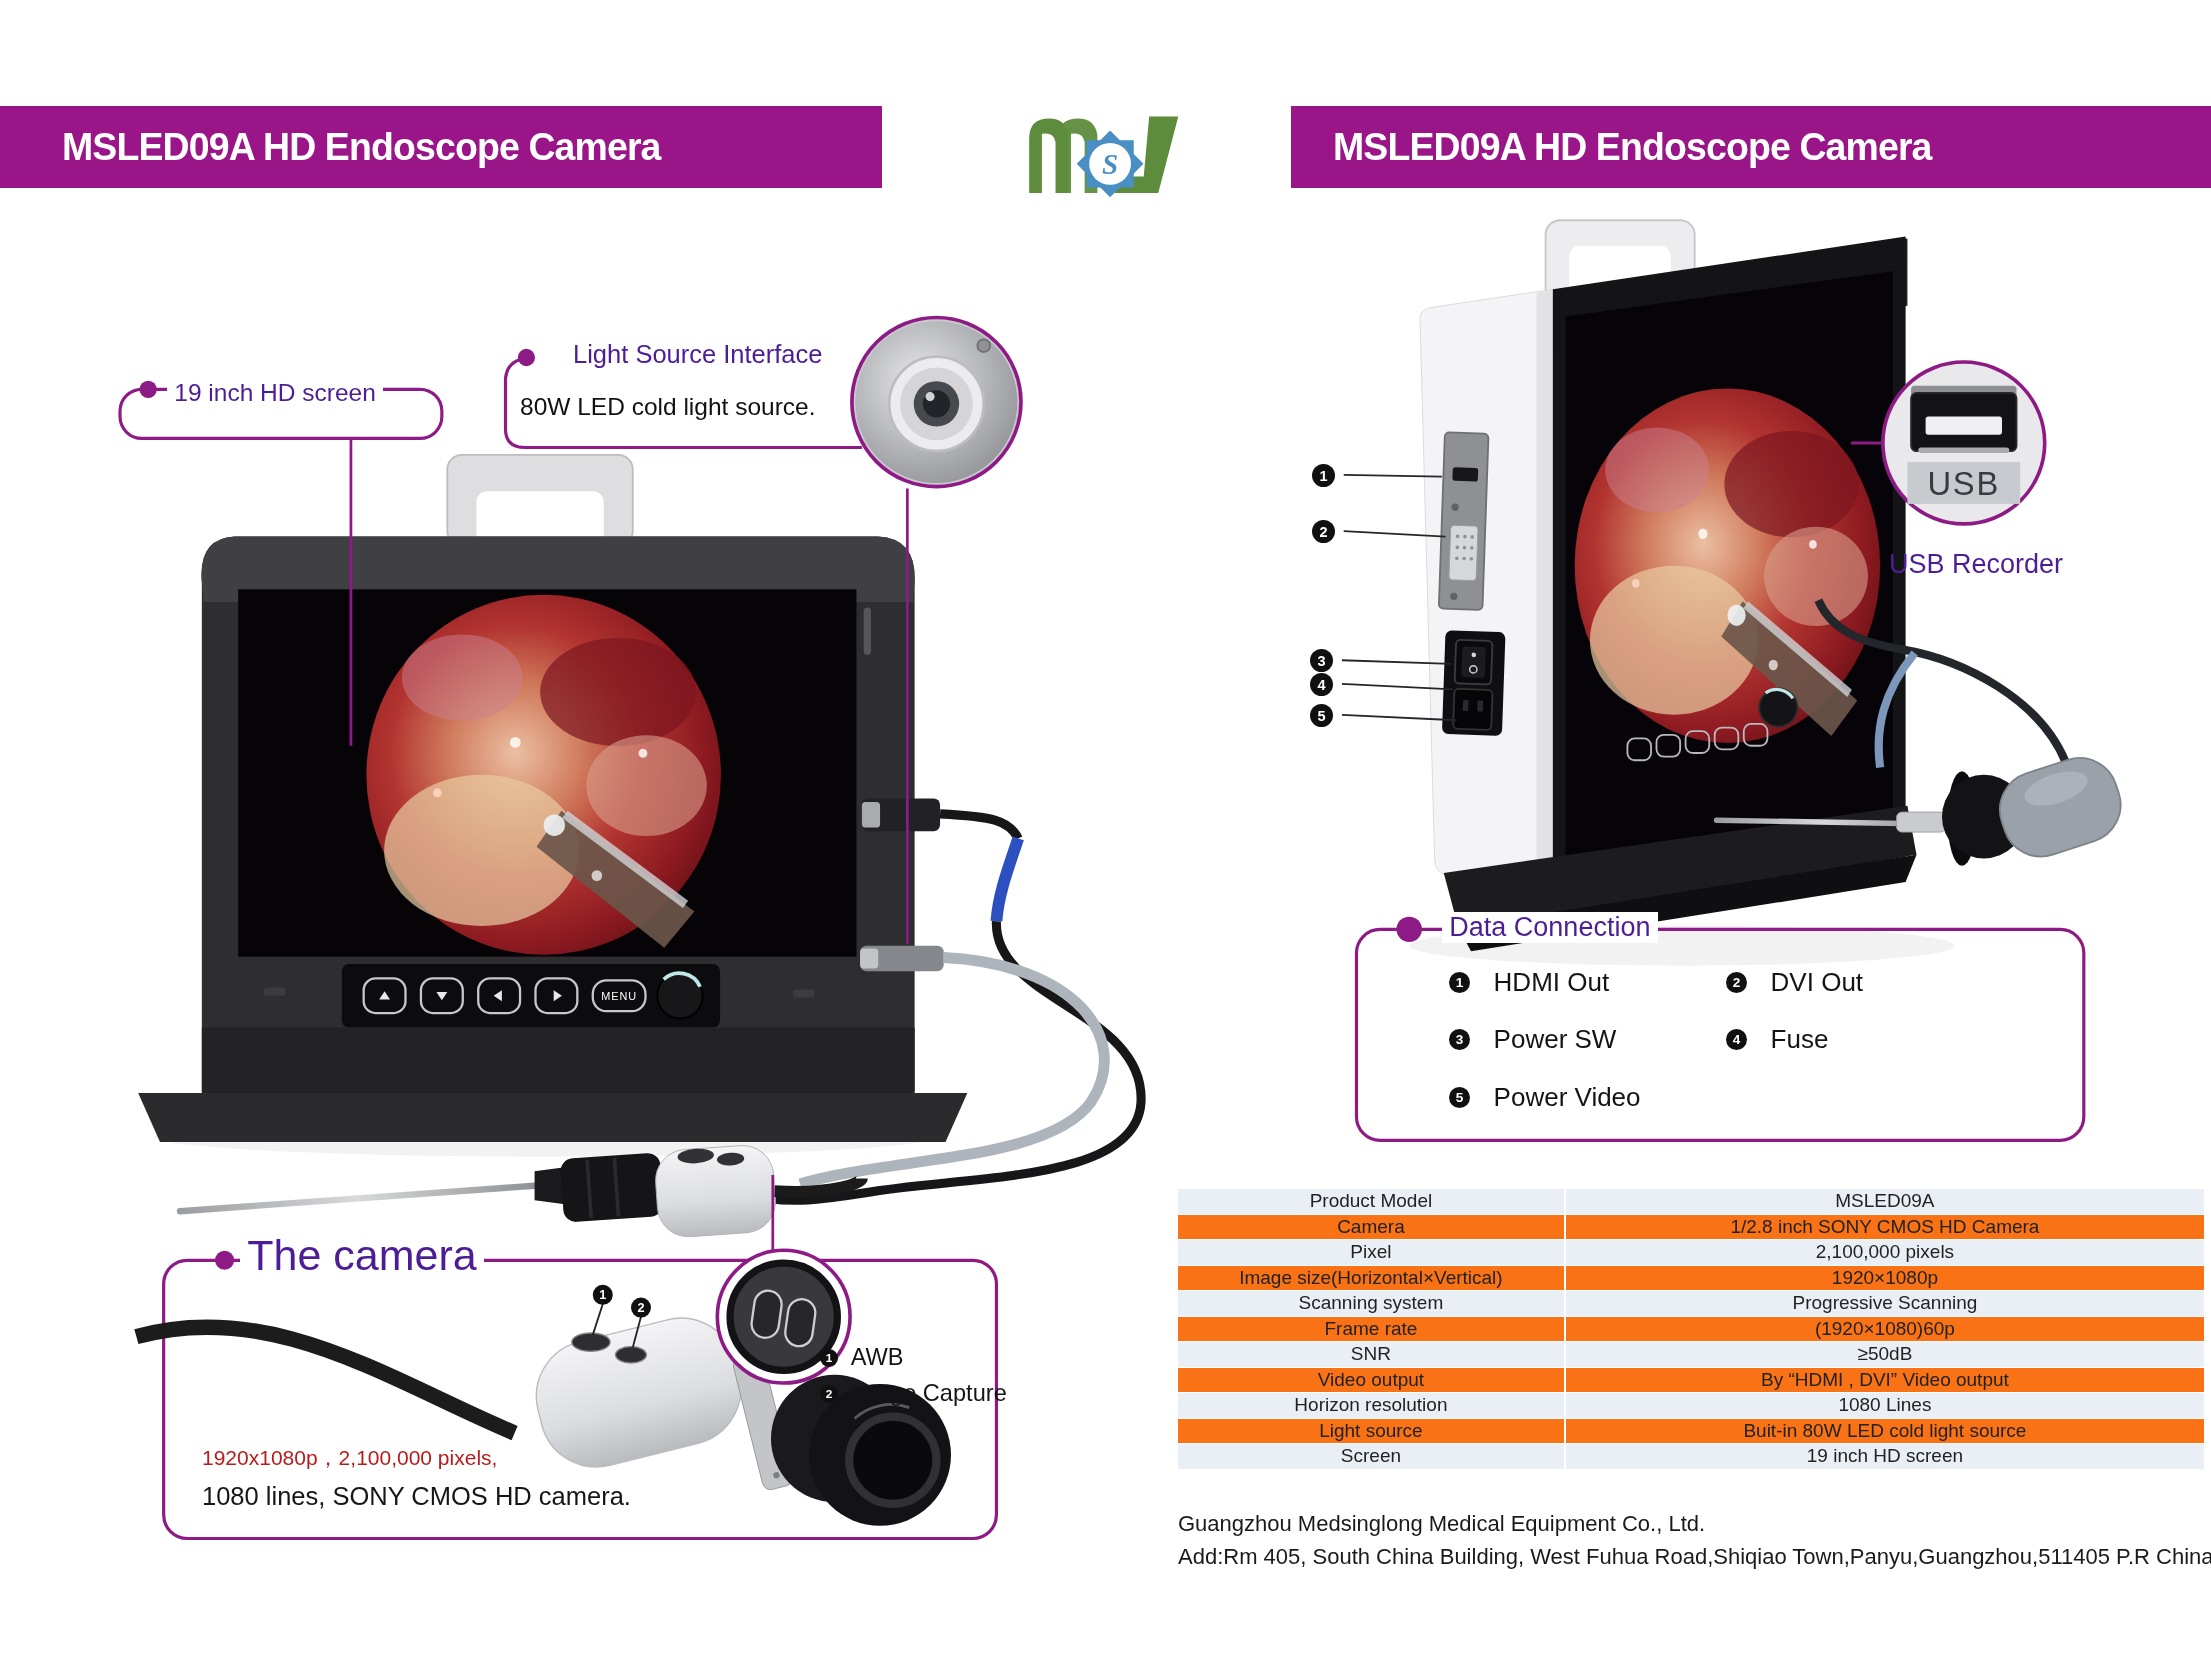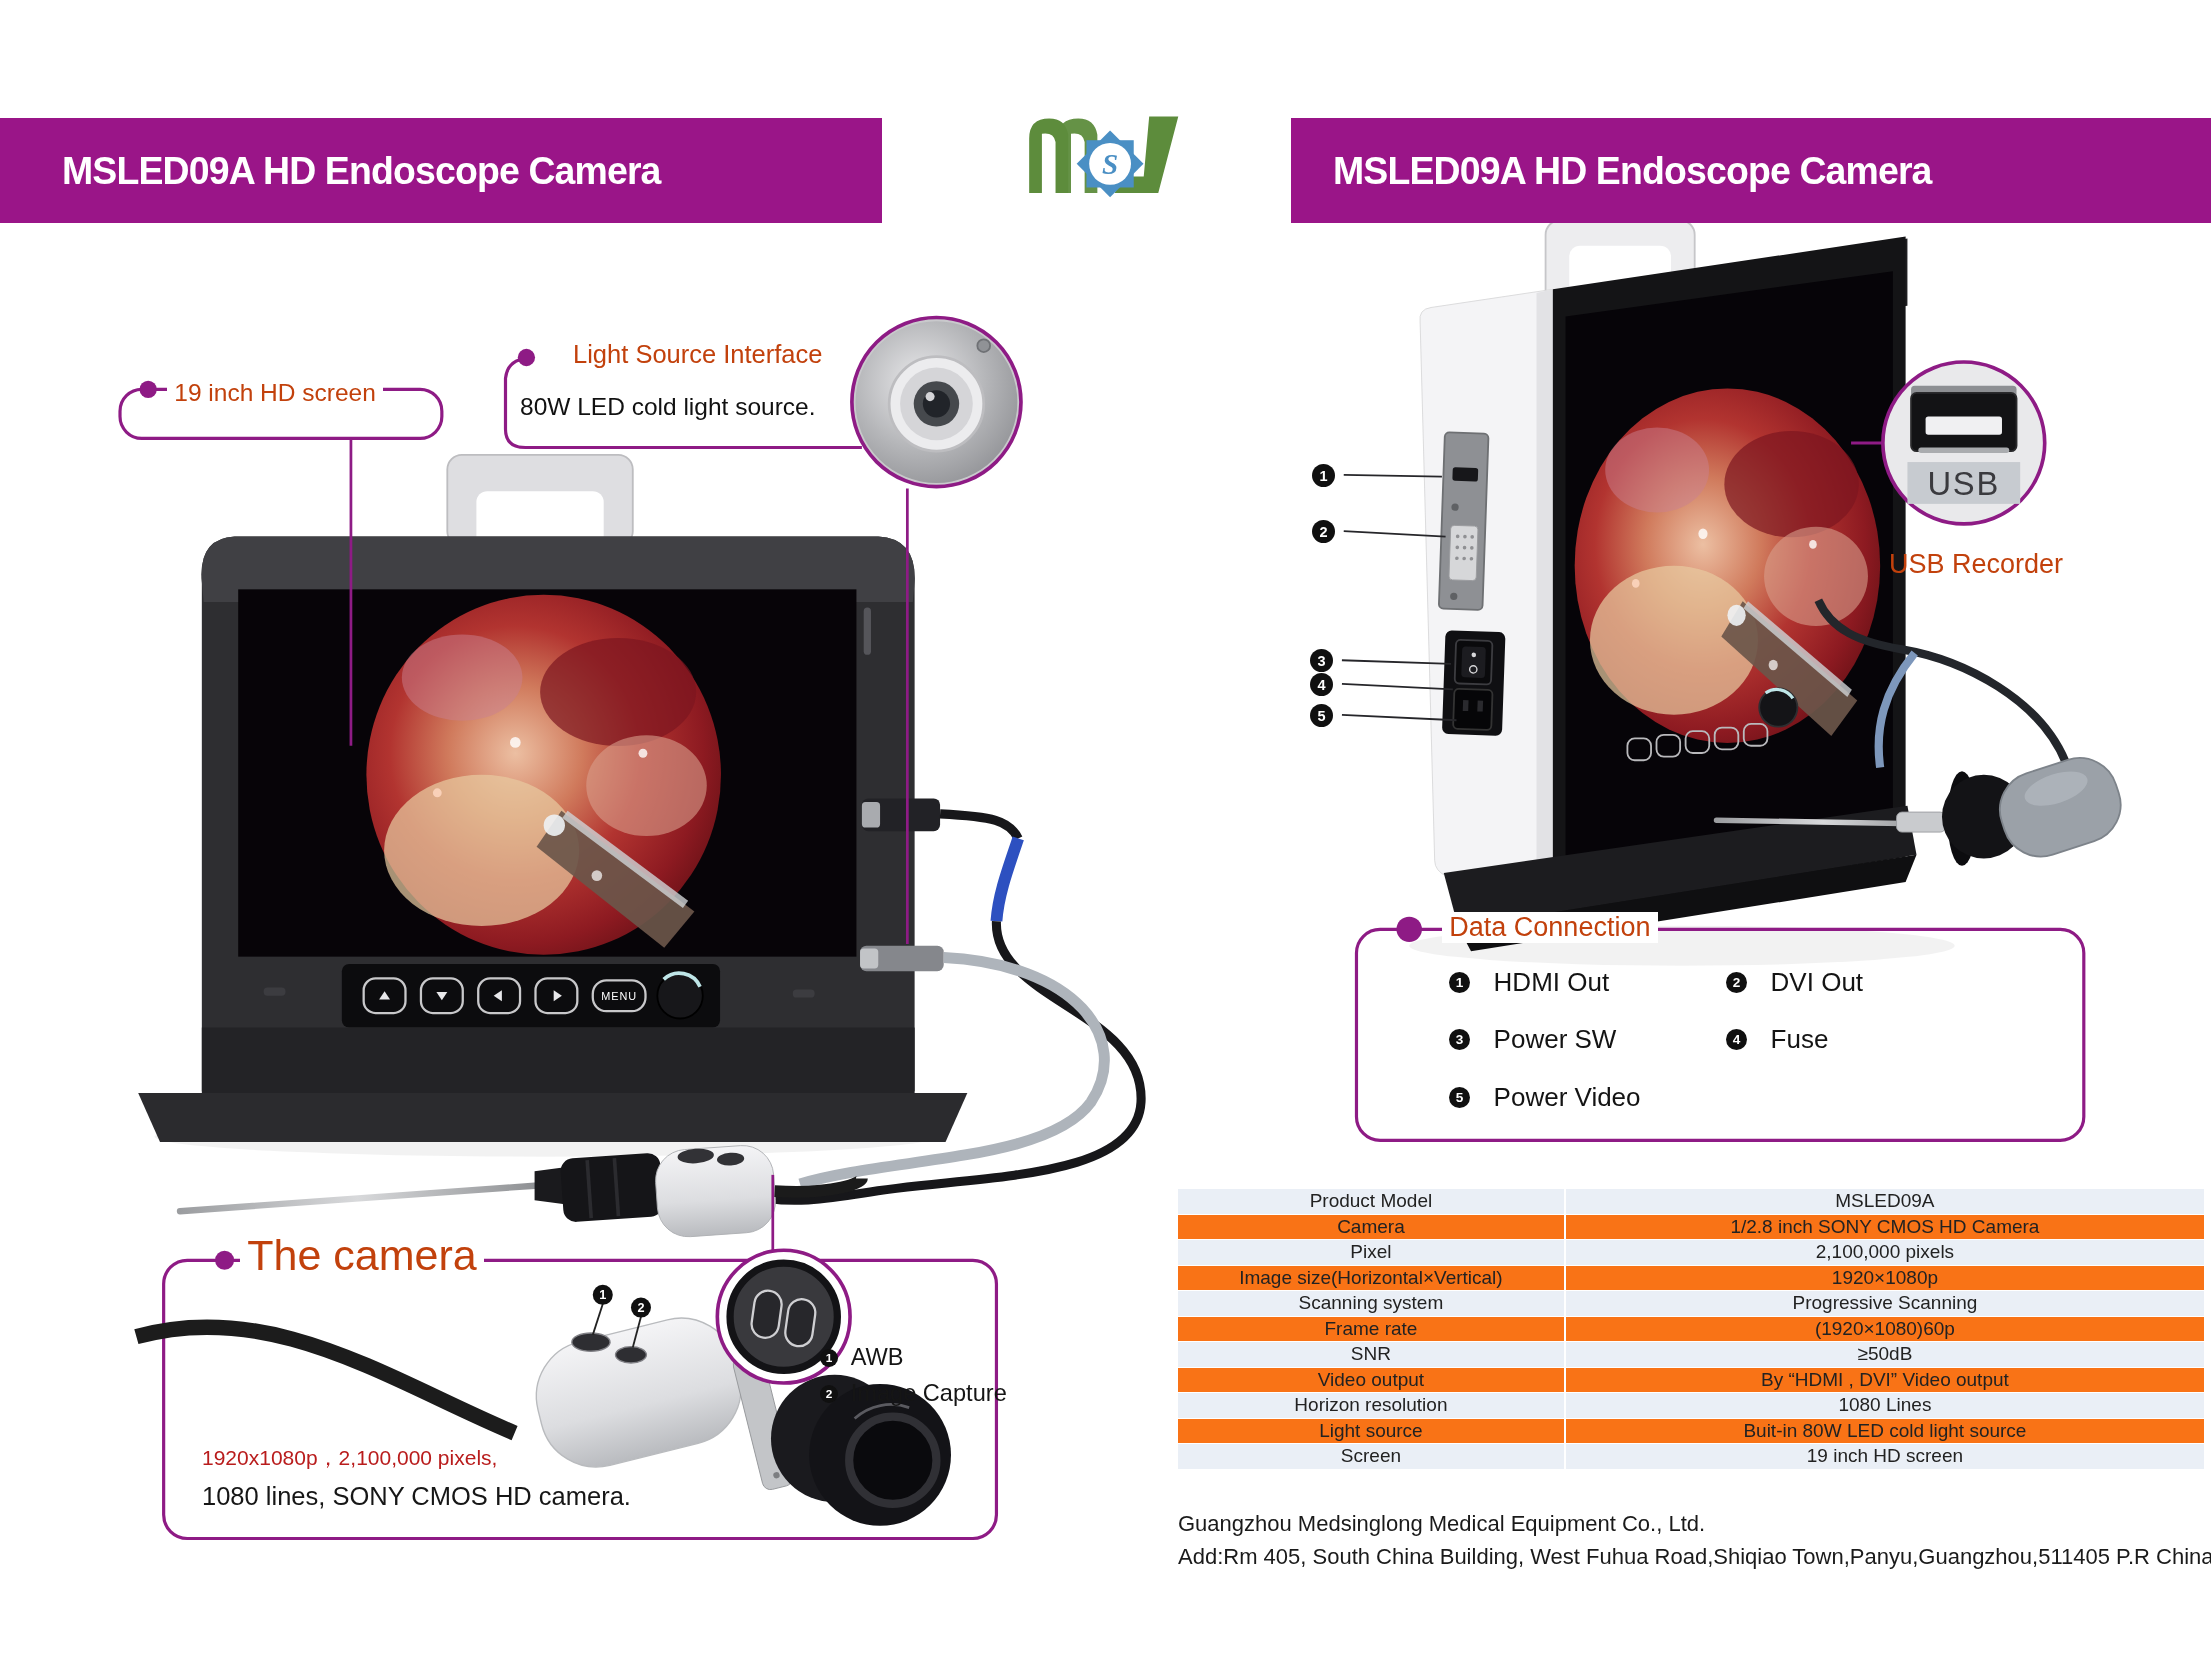--- a/index.html
+++ b/index.html
@@ -1,23 +1,23 @@
 <!DOCTYPE html>
 <html style="font-size:14.5px"><head>
 <meta charset="utf-8">
 <style>
   html,body{margin:0;padding:0;background:#ffffff;}
   #page{position:relative;width:2212px;height:1676px;background:#ffffff;overflow:hidden;
         font-family:"Liberation Sans", sans-serif;}
   #art{position:absolute;left:0;top:0;z-index:1;}
   .ov{position:absolute;z-index:3;}
-  .bar{position:absolute;top:118px;height:105px;background:#9a1588;z-index:2;display:flex;align-items:center;}
+  .bar{position:absolute;top:106px;height:82px;background:#9a1588;z-index:2;display:flex;align-items:center;}
   .bar-title{color:#ffffff;font-weight:700;font-size:39px;letter-spacing:-0.9px;white-space:nowrap;
              transform:scaleX(.96);transform-origin:left center;}
-  .mag{color:#c2410c;}
+  .mag{color:#4c1d95;}
   .wbg{background:#ffffff;padding:0 7.3px;}
   .cnum{display:inline-flex;width:21px;height:21px;border-radius:50%;background:#101010;color:#fff;
         font-size:13.6px;font-weight:700;align-items:center;justify-content:center;flex:0 0 auto;}
   .cnum.big{width:23px;height:23px;font-size:14.5px;}
   .dcitem{display:flex;align-items:center;gap:23.6px;font-size:26px;color:#141414;}
   .legrow{display:flex;align-items:center;gap:12.7px;font-size:23.6px;color:#151515;}
   .legrow .cnum{width:18px;height:18px;font-size:11.8px;}
   
   #spec{position:absolute;left:1178px;top:1189px;width:1026px;z-index:3;}
   .srow{display:flex;height:24.5px;border-bottom:1.8px solid #ffffff;}

